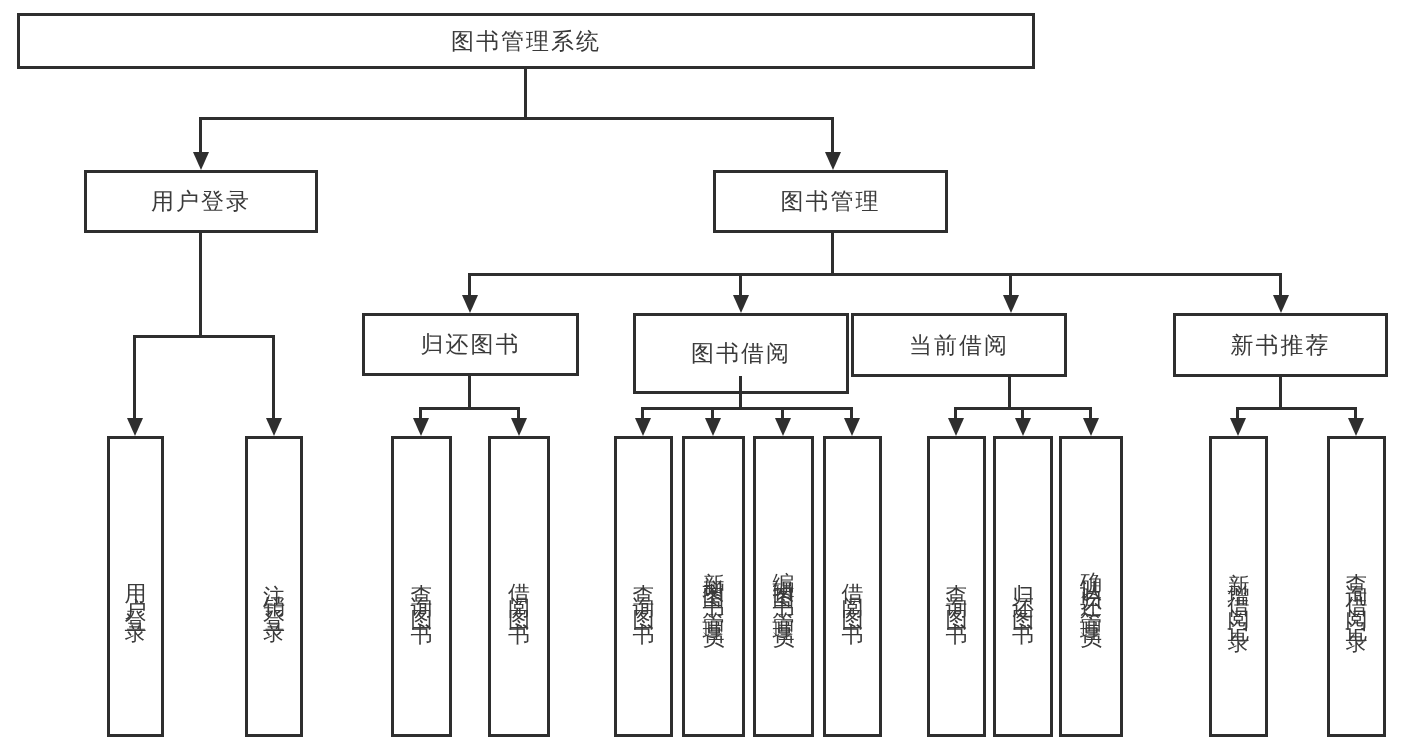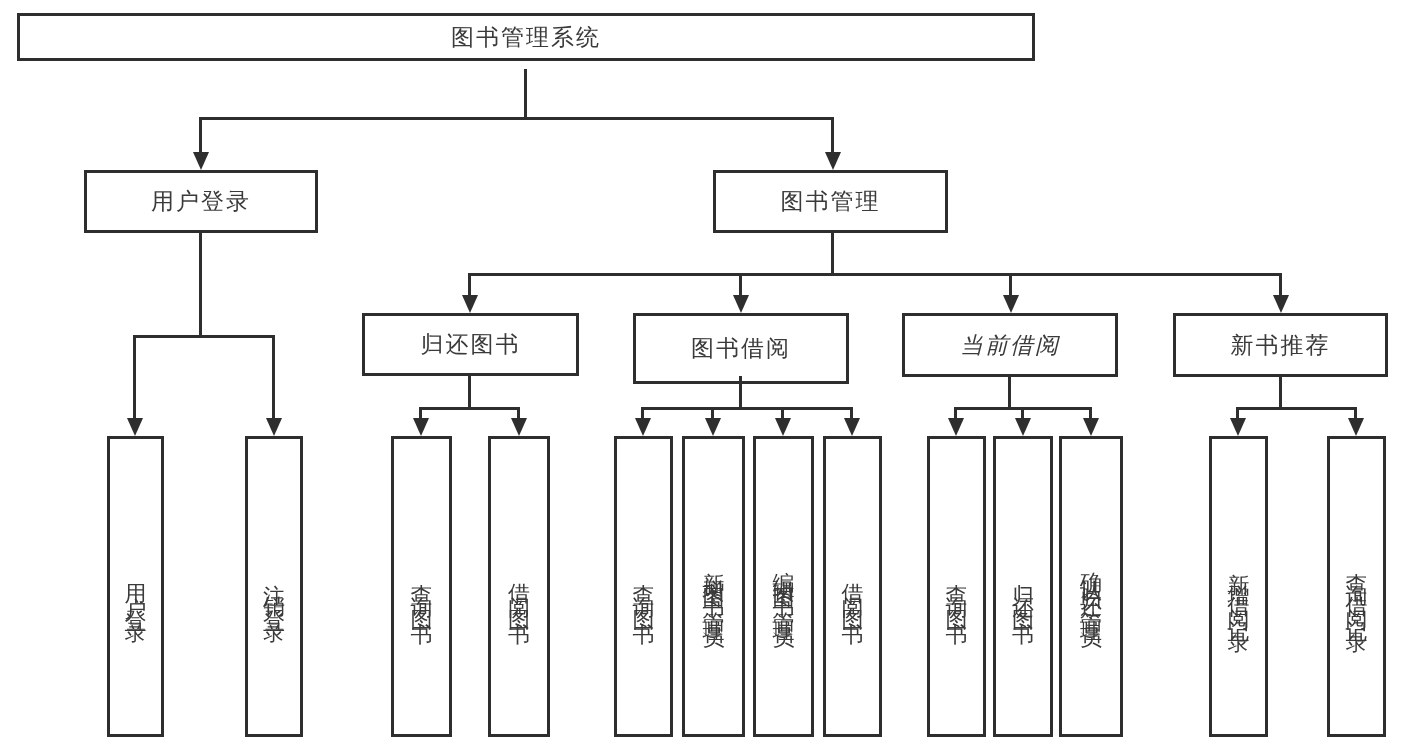--- a/index.html
+++ b/index.html
@@ -53,21 +53,21 @@
     text-shadow: 1px 1px 1px #ffffff;
     z-index: 5;
     white-space: nowrap;
   }
 </style>
 </head>
 <body>
 
 <div id="stage">
 
-  <div class="box hdr" style="left:17px; top:13px; width:1018px; height:48px;">
+  <div class="box hdr" style="left:17px; top:13px; width:1018px; height:56px;">
     <span>图书管理系统</span>
   </div>
 
   <div>
     <div class="vline" style="left:524px; top:69px; height:51px;"></div>
     <div class="hline" style="left:200px; top:117px; width:634px;"></div>
     <div class="vline" style="left:199px; top:117px; height:38px;"></div>
     <div class="arr" style="left:193px; top:152px;"></div>
     <div class="vline" style="left:831px; top:117px; height:38px;"></div>
     <div class="arr" style="left:825px; top:152px;"></div>
@@ -98,24 +98,24 @@
     <div class="arr" style="left:733px; top:295px;"></div>
     <div class="vline" style="left:1009px; top:273px; height:24px;"></div>
     <div class="arr" style="left:1003px; top:295px;"></div>
     <div class="vline" style="left:1279px; top:273px; height:24px;"></div>
     <div class="arr" style="left:1273px; top:295px;"></div>
   </div>
 
   <div class="box hdr" style="left:362px; top:313px; width:217px; height:63px;">
     <span>归还图书</span>
   </div>
-  <div class="box hdr" style="left:633px; top:313px; width:216px; height:71px;">
+  <div class="box hdr" style="left:633px; top:313px; width:216px; height:81px;">
     <span>图书借阅</span>
   </div>
-  <div class="box hdr" style="left:902px; top:313px; width:216px; height:64px;font-style:italic;">
+  <div class="box hdr" style="left:851px; top:313px; width:216px; height:64px;">
     <span>当前借阅</span>
   </div>
   <div class="box hdr" style="left:1173px; top:313px; width:215px; height:64px;">
     <span>新书推荐</span>
   </div>
 
   <div>
     <div class="vline" style="left:468px; top:376px; height:33px;"></div>
     <div class="hline" style="left:420px; top:407px; width:100px;"></div>
     <div class="vline" style="left:419px; top:407px; height:13px;"></div>

